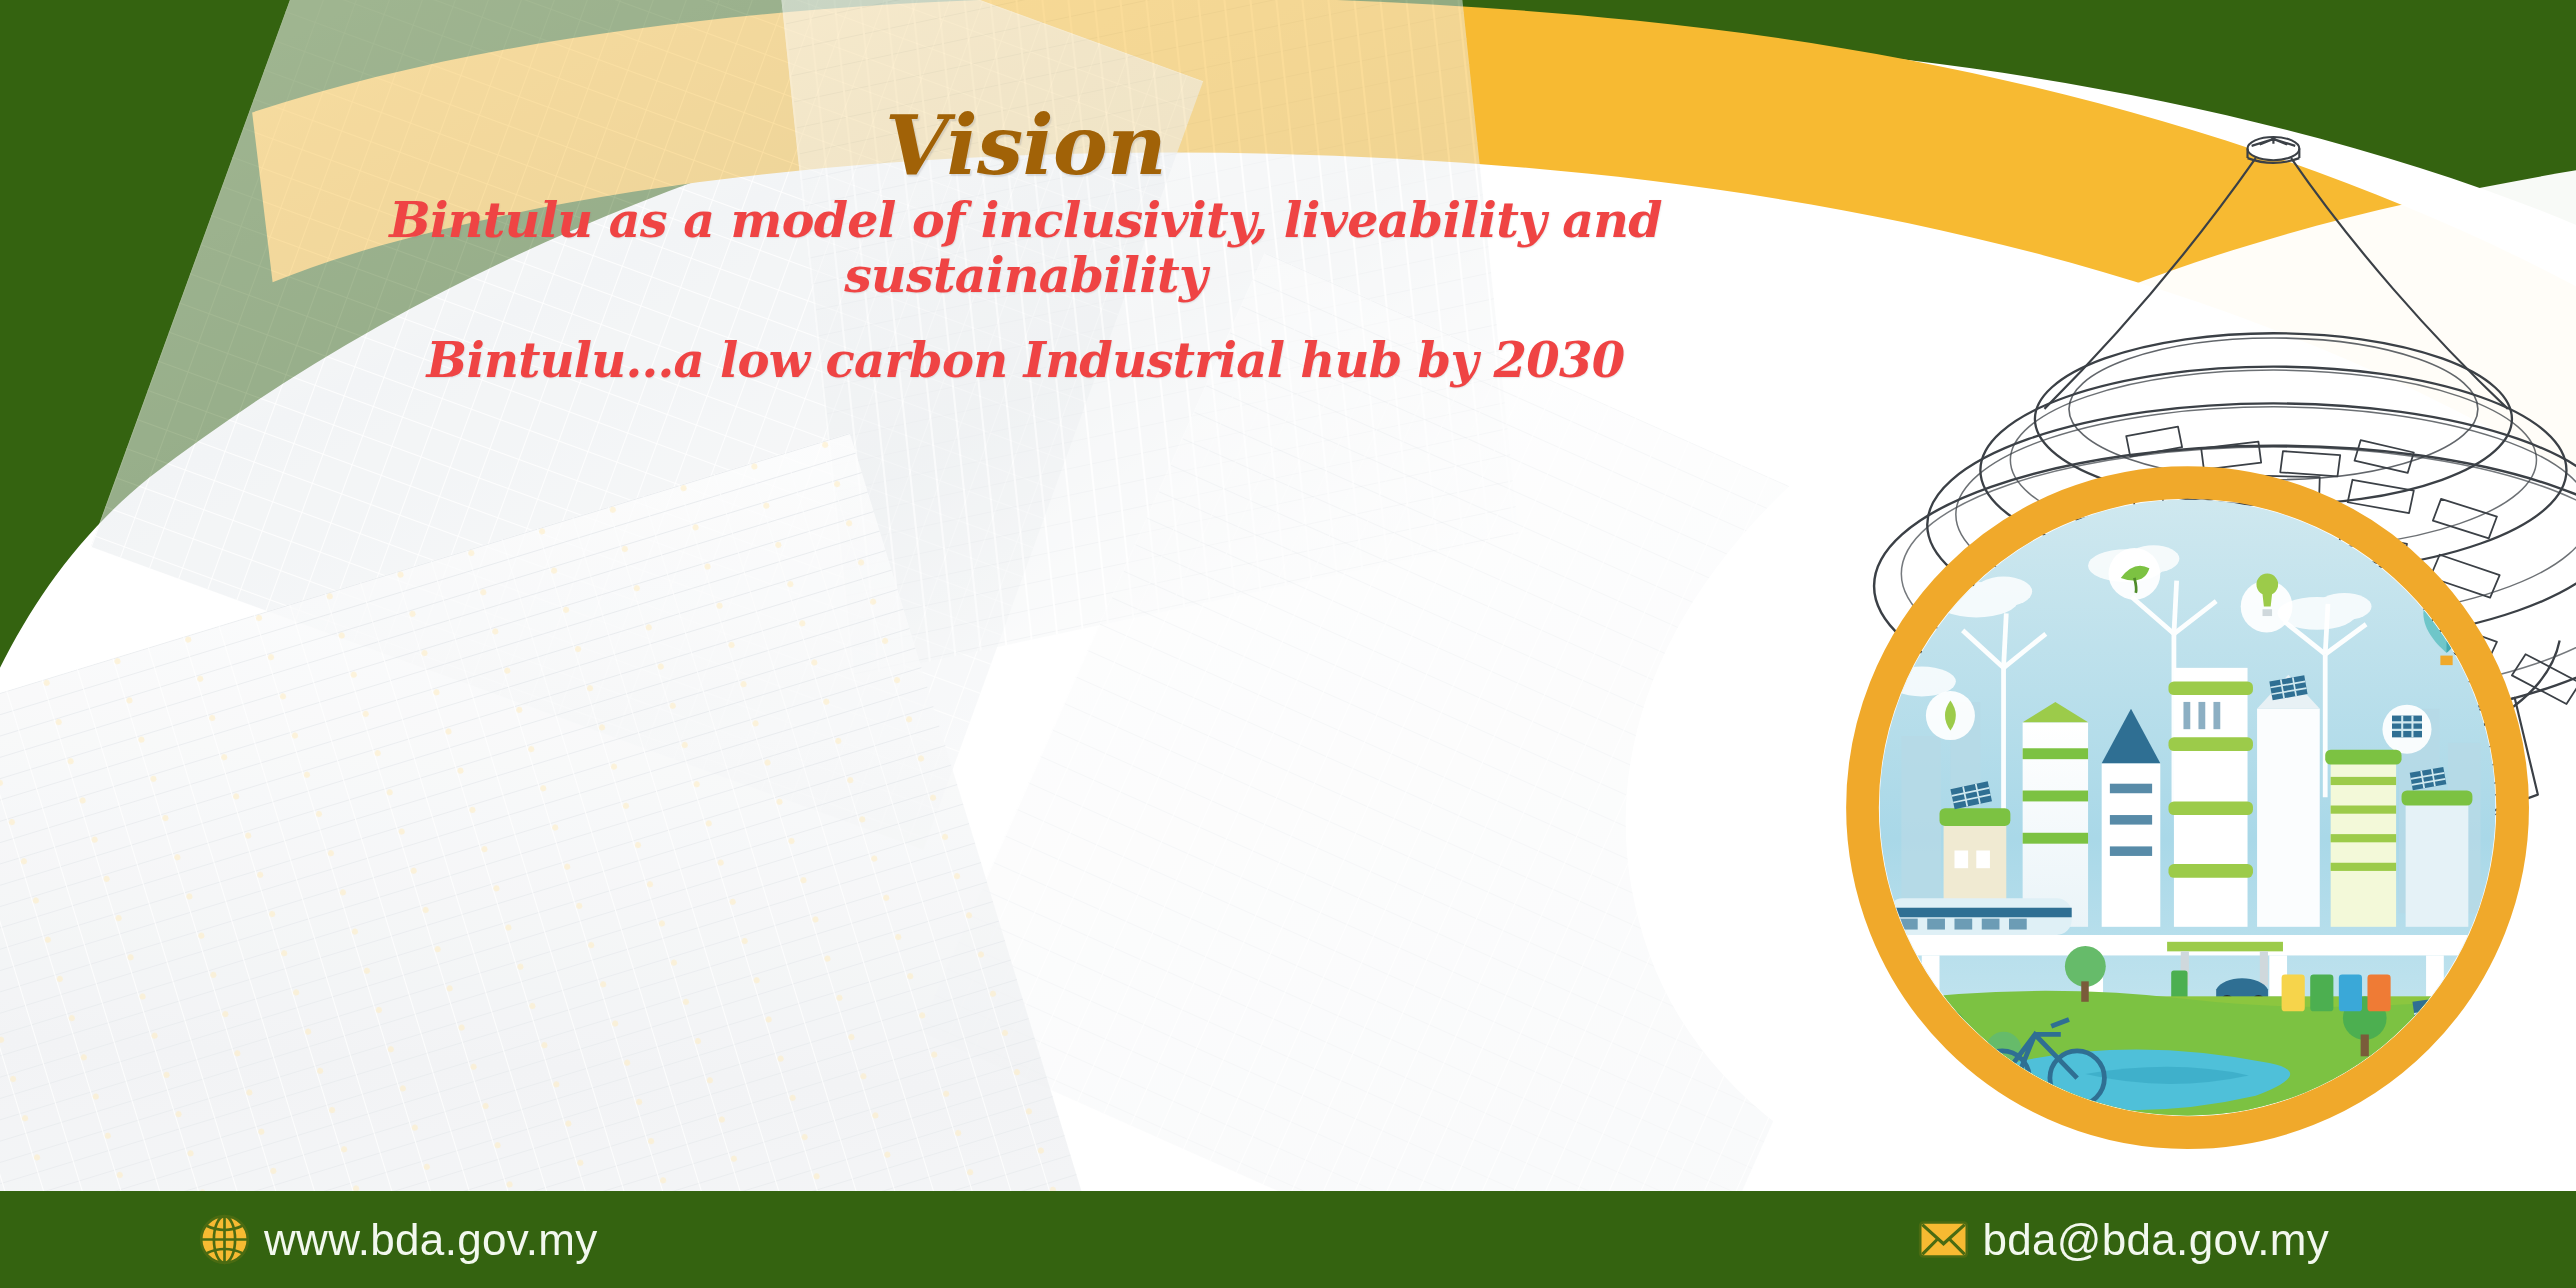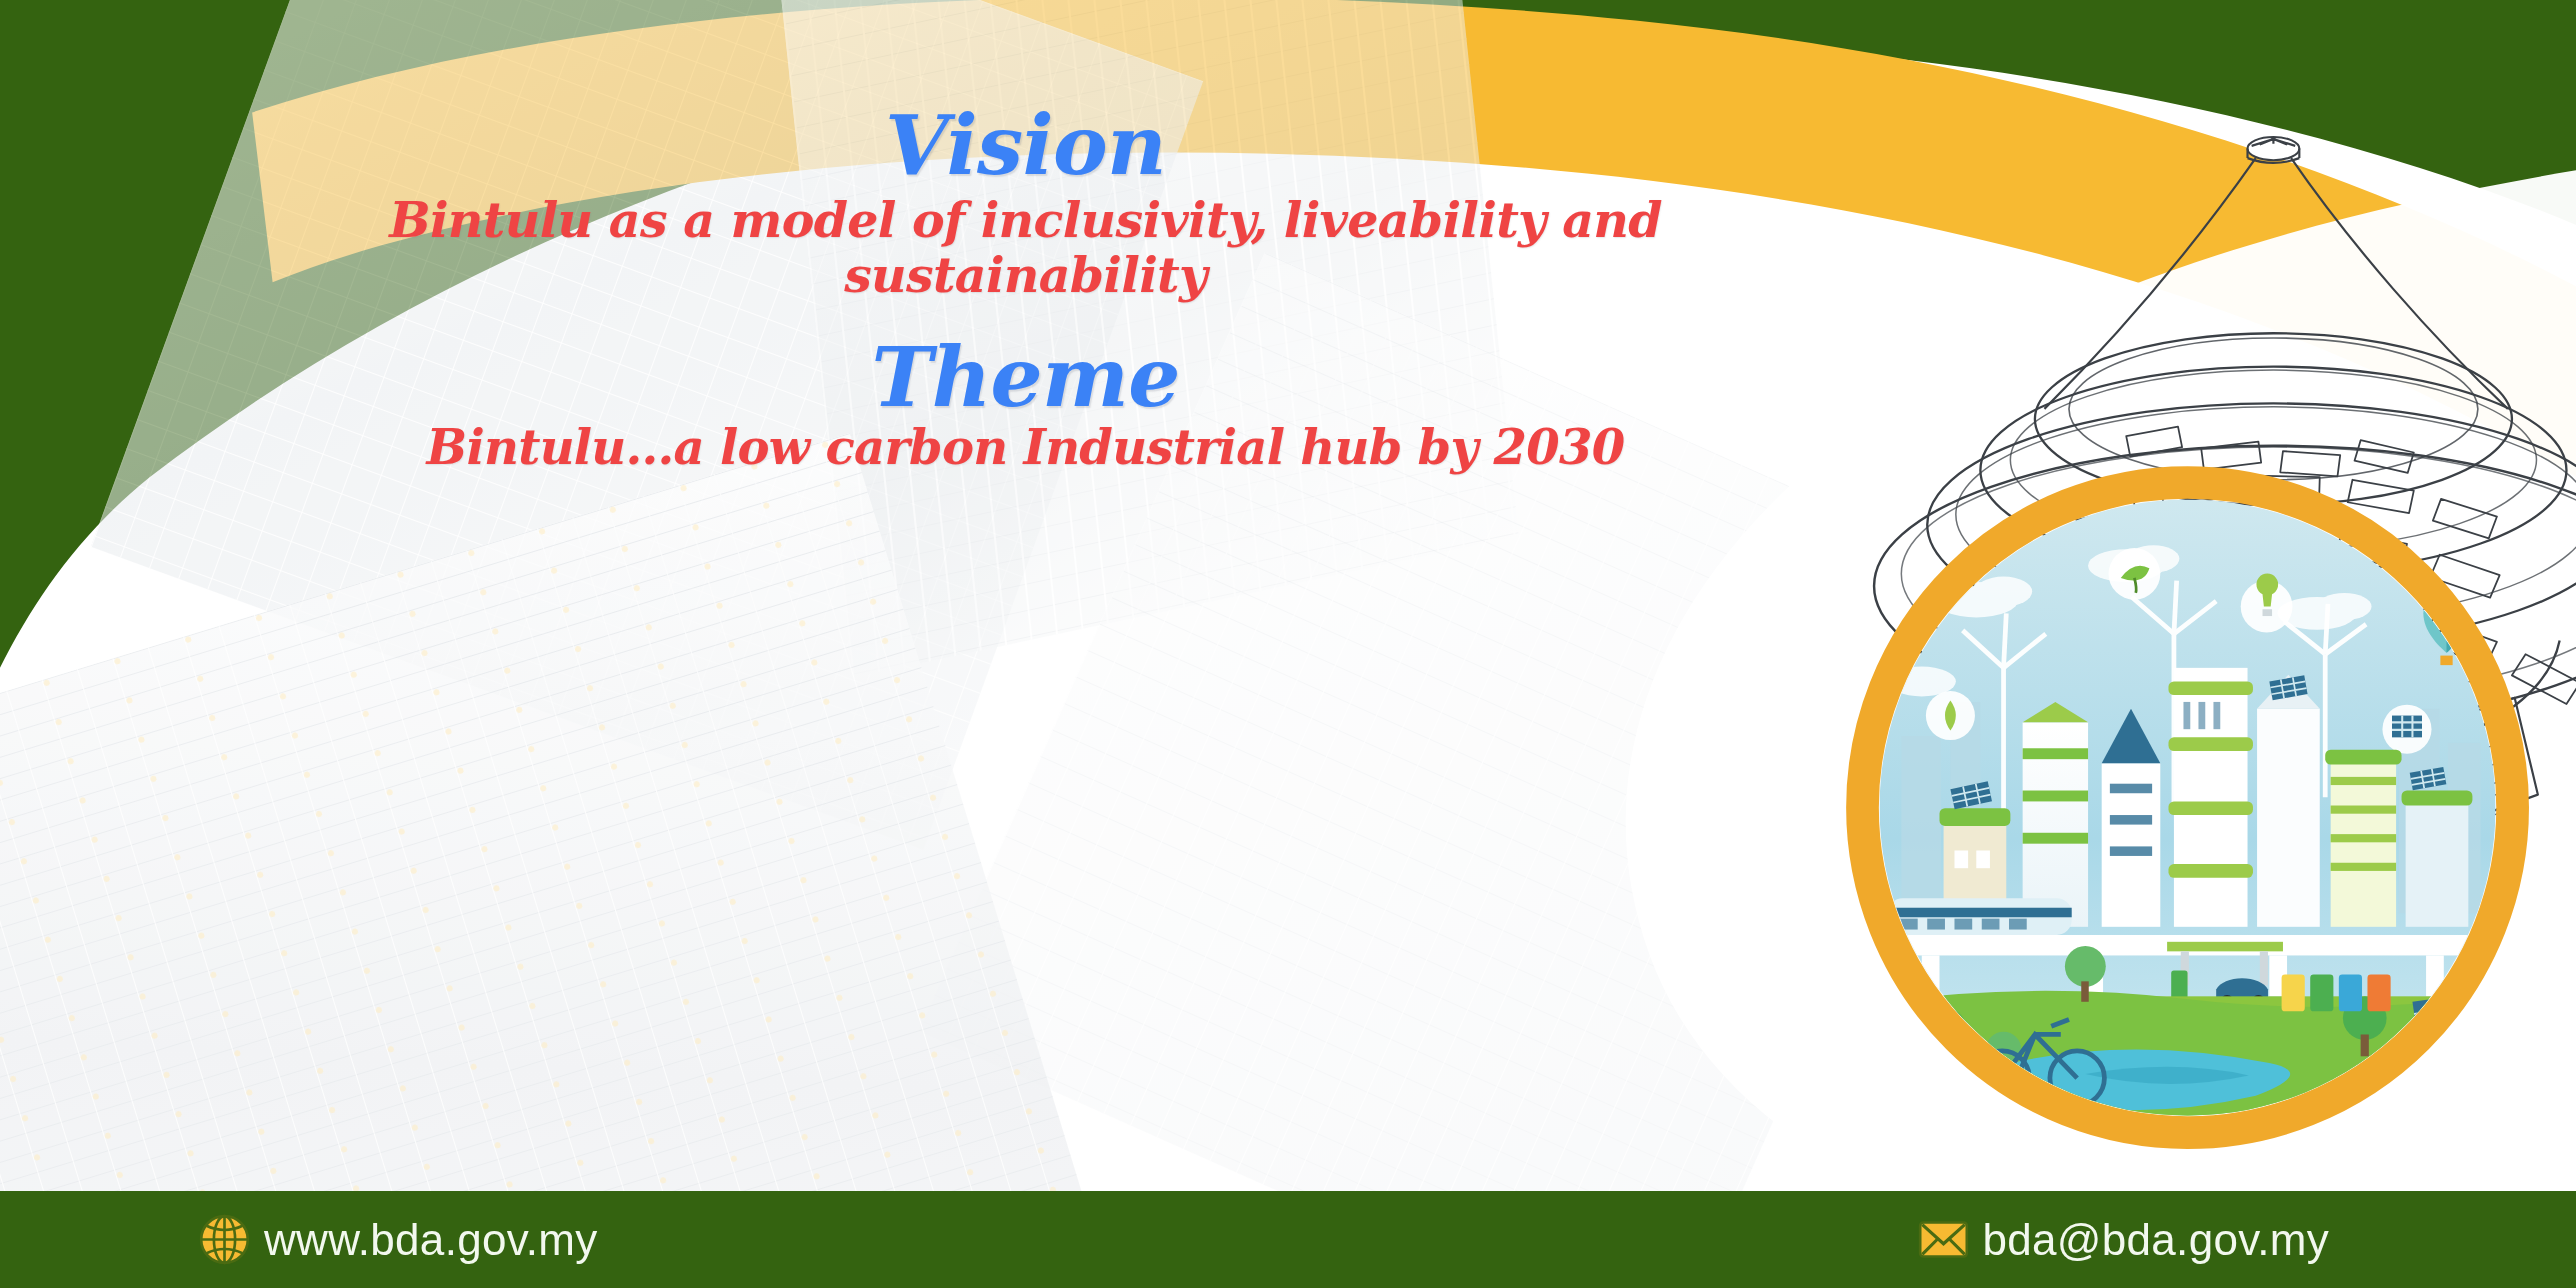--- a/index.html
+++ b/index.html
@@ -112,21 +112,21 @@
   .script {
     font-family: "DejaVu Serif", serif;
     font-style: italic;
     font-weight: bold;
     letter-spacing: -0.7px;
   }
 
   .heading {
     font-size: 82px;
     line-height: 1.06;
-    color: #3b82f6;
+    color: #a16207;
     text-shadow: 1.4px 2px 1.4px rgba(120,125,135,.22);
   }
 
   .subline {
     font-size: 50px;
     line-height: 1.12;
     color: #ef4444;
     text-shadow: 0.7px 1.4px 1.4px rgba(120,125,135,.18);
   }
 
@@ -486,21 +486,20 @@
   <div class="layer text-wrap">
     <div class="text-inner">
 
       <div class="blk-vision">
         <div class="script heading">Vision</div>
         <div class="script subline vision-body">Bintulu as a model of inclusivity, liveability and sustainability</div>
       </div>
 
 
       <div class="blk-theme">
-        <div class="script heading">Theme</div>
         <div class="script subline theme-body">Bintulu...a low carbon Industrial hub by 2030</div>
       </div>
 
     </div>
   </div>
 
   <div class="footer-bar">
 
     <div class="footer-item web">
       <svg class="ficon" viewBox="0 0 100 100">

